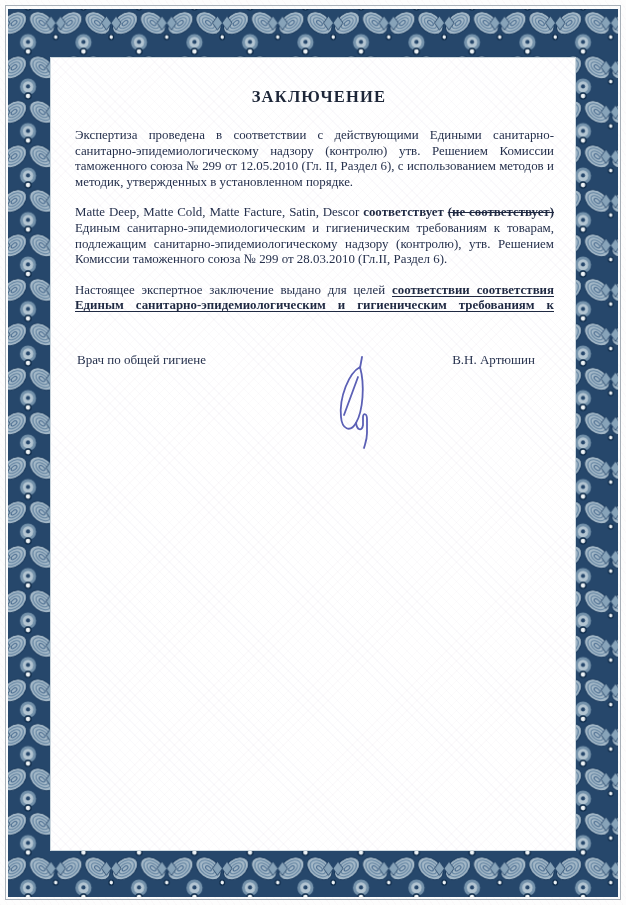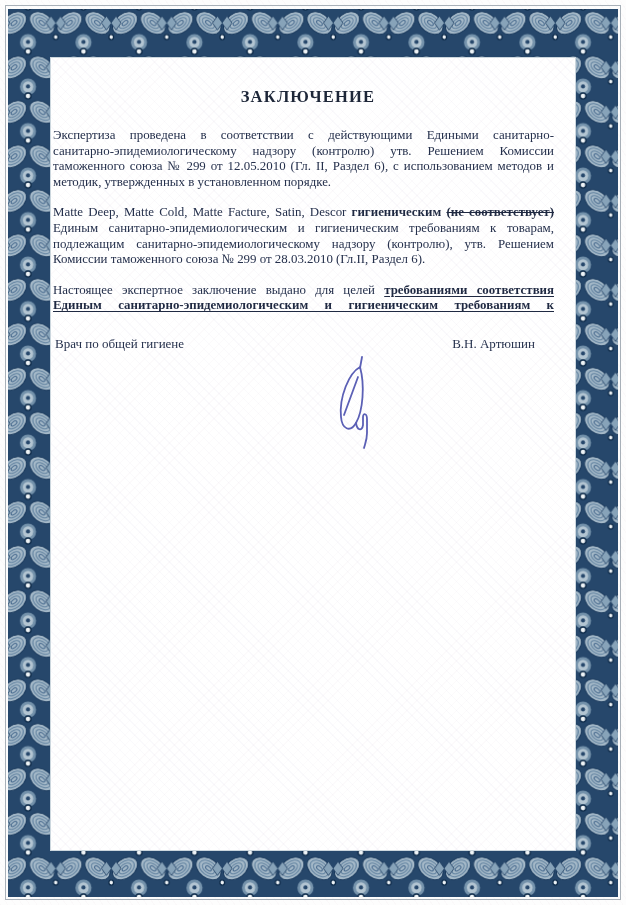--- a/index.html
+++ b/index.html
@@ -17,38 +17,38 @@
   .frame{position:absolute;left:0;top:0;width:626px;height:905px;display:block;}
   .panel{
     position:absolute;left:50px;top:57px;width:526px;height:794px;
     box-sizing:border-box;
     border:1px solid #ccd7de;
     background:
       repeating-linear-gradient(45deg, rgba(152,140,196,0.05) 0 1px, transparent 1px 7px),
       repeating-linear-gradient(-45deg, rgba(196,150,176,0.045) 0 1px, transparent 1px 7px),
       #ffffff;
   }
-  .content{padding:29px 12px 0 2px;color:#25304c;}
+  .content{padding:29px 12px 0 24px;color:#25304c;}
   .title{
     text-align:center;font-weight:bold;font-size:16.5px;letter-spacing:1.2px;
     color:#1d2638;margin:0 0 21px 0;
   }
   .para{margin:0 9px 15px 0;font-size:12.9px;}
   .line{
     line-height:15.6px;height:15.6px;overflow:hidden;
     text-align:justify;text-align-last:justify;
   }
   .line.end{text-align:left;text-align-last:left;}
   .seg{color:#25304c;}
   .seg.b{font-weight:bold;color:#1f2942;}
   .seg.st{text-decoration:line-through;text-decoration-thickness:1.4px;}
   .seg.ul{text-decoration:underline;text-decoration-thickness:1.4px;text-underline-offset:2px;}
   .sig-row{
     display:flex;justify-content:space-between;align-items:baseline;
-    margin-top:22px;padding:0 28px 0 2px;font-size:13px;color:#26314d;
+    margin-top:38px;padding:0 28px 0 2px;font-size:13px;color:#26314d;
   }
   .signature{position:absolute;left:278px;top:297px;width:50px;height:100px;}
 </style>
 </head>
 <body>
 
 <div class="page">
 
   <svg class="frame" viewBox="0 0 626 905" xmlns="http://www.w3.org/2000/svg" aria-hidden="true">
     <defs>
@@ -92,27 +92,27 @@
     <div class="content">
       <h1 class="title">ЗАКЛЮЧЕНИЕ</h1>
       <div id="paragraphs">
           <div class="para">
             <div class="line"><span class="seg">Экспертиза проведена в соответствии с действующими Едиными санитарно-</span></div>
             <div class="line"><span class="seg">санитарно-эпидемиологическому надзору (контролю) утв. Решением Комиссии</span></div>
             <div class="line"><span class="seg">таможенного союза № 299 от 12.05.2010 (Гл. II, Раздел 6), с использованием методов и</span></div>
             <div class="line end"><span class="seg">методик, утвержденных в установленном порядке.</span></div>
           </div>
           <div class="para">
-            <div class="line"><span class="seg">Matte Deep, Matte Cold, Matte Facture, Satin, Descor </span><span class="seg b">гигиеническим </span><span class="seg b st">(не соответствует)</span></div>
+            <div class="line"><span class="seg">Matte Deep, Matte Cold, Matte Facture, Satin, Descor </span><span class="seg b">соответствует </span><span class="seg b st">(не соответствует)</span></div>
             <div class="line"><span class="seg">Единым санитарно-эпидемиологическим и гигиеническим требованиям к товарам,</span></div>
             <div class="line"><span class="seg">подлежащим санитарно-эпидемиологическому надзору (контролю), утв. Решением</span></div>
             <div class="line end"><span class="seg">Комиссии таможенного союза № 299 от 28.03.2010 (Гл.II, Раздел 6).</span></div>
           </div>
           <div class="para">
-            <div class="line"><span class="seg">Настоящее экспертное заключение выдано для целей </span><span class="seg b ul">требованиями соответствия</span></div>
+            <div class="line"><span class="seg">Настоящее экспертное заключение выдано для целей </span><span class="seg b ul">соответствии соответствия</span></div>
             <div class="line"><span class="seg b ul">Единым санитарно-эпидемиологическим и гигиеническим требованиям к</span></div>
           </div>
         </div>
       <div class="sig-row">
         <span>Врач по общей гигиене</span>
         <span>В.Н. Артюшин</span>
       </div>
     </div>
 
     <svg class="signature" viewBox="0 0 50 100" xmlns="http://www.w3.org/2000/svg" aria-hidden="true">

